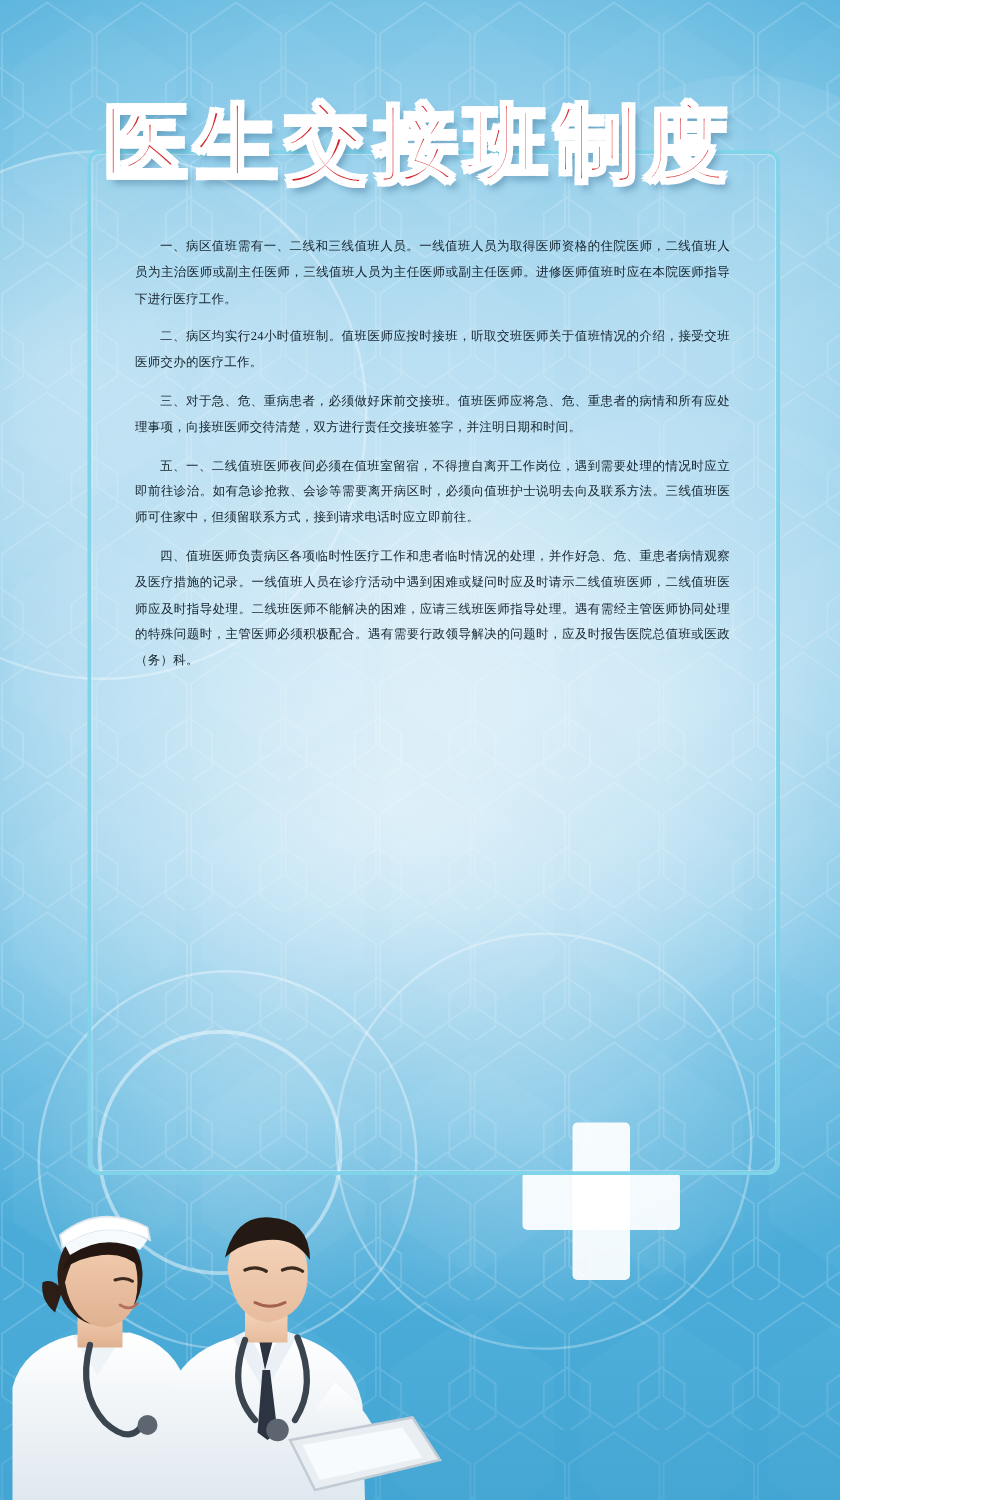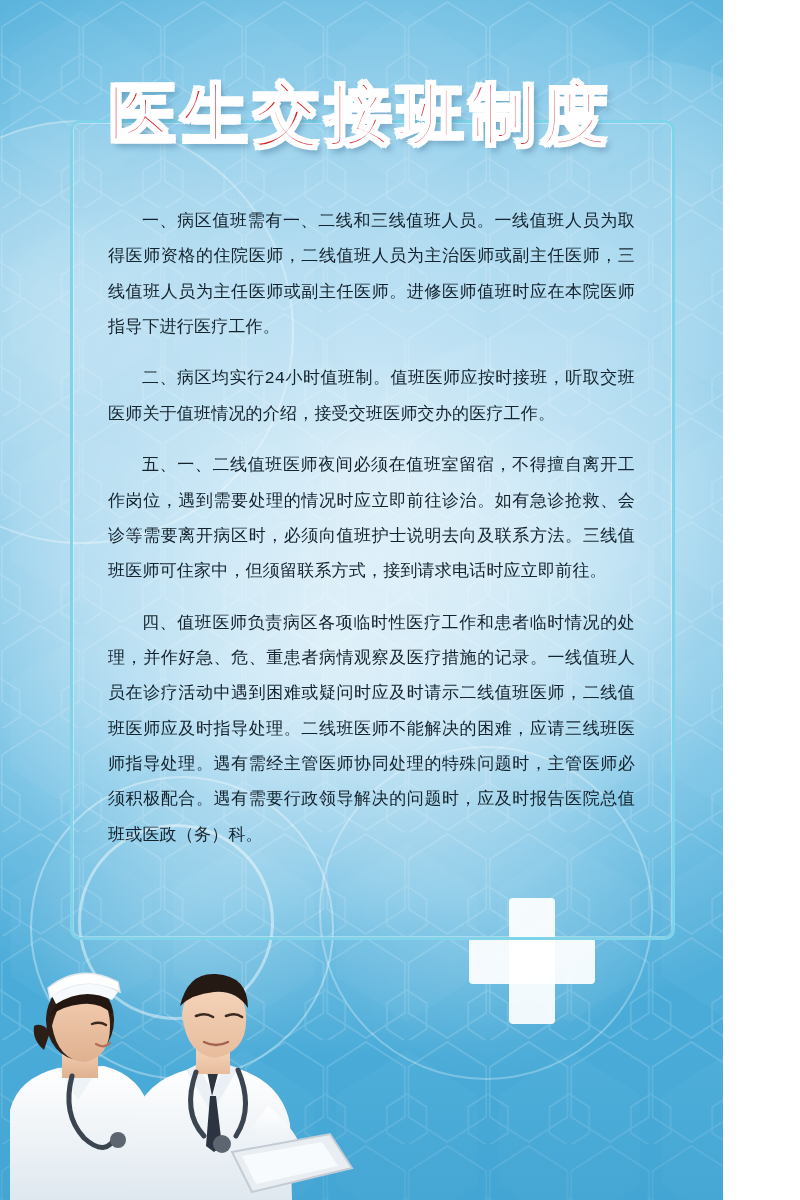--- a/index.html
+++ b/index.html
@@ -8,21 +8,21 @@
   }
   body {
     width: 800px;
     height: 1200px;
     font-family: "Liberation Sans", sans-serif;
     overflow: hidden;
   }
 
   .poster {
     position: relative;
-    width: 723px;
+    width: 672px;
     height: 1200px;
     overflow: hidden;
     background:
       radial-gradient(ellipse 520px 420px at 46% 54%, rgba(255,255,255,0.55) 0%, rgba(255,255,255,0.18) 45%, rgba(255,255,255,0) 70%),
       radial-gradient(ellipse 700px 600px at 50% 38%, #cfe9f6 0%, #a9d8ef 45%, #79c3e5 75%, #4aabd8 100%),
       linear-gradient(160deg, #8fcfe8 0%, #63b9de 55%, #3b9fce 100%);
   }
 
   
   .hex-layer {
@@ -124,27 +124,27 @@
 
   
   .content {
     position: absolute;
     left: 108px;
     right: 88px;
     top: 188px;
     z-index: 5;
   }
   .para {
-    font-family: Liberation Mono, monospace;
-    font-size: 17px;
+    font-family: Liberation Serif, serif;
+    font-size: 10px;
     line-height: 2.08;
     color: #14232e;
     text-align: justify;
     text-indent: 2em;
-    margin: 16px 0 10px 0;
+    margin: 0 0 10px 0;
     letter-spacing: 0.2px;
   }
 
   
   .people {
     position: absolute;
     left: 0;
     bottom: 0;
     width: 360px;
     height: 300px;
@@ -198,20 +198,21 @@
 
   <div class="frame"></div>
 
   <div class="title">
     <span class="title-text">医生交接班制度</span>
   </div>
 
   <div class="content">
     <p class="para">一、病区值班需有一、二线和三线值班人员。一线值班人员为取得医师资格的住院医师，二线值班人员为主治医师或副主任医师，三线值班人员为主任医师或副主任医师。进修医师值班时应在本院医师指导下进行医疗工作。</p>
     <p class="para">二、病区均实行24小时值班制。值班医师应按时接班，听取交班医师关于值班情况的介绍，接受交班医师交办的医疗工作。</p>
+    <p class="para">三、对于急、危、重病患者，必须做好床前交接班。值班医师应将急、危、重患者的病情和所有应处理事项，向接班医师交待清楚，双方进行责任交接班签字，并注明日期和时间。</p>
     <p class="para">五、一、二线值班医师夜间必须在值班室留宿，不得擅自离开工作岗位，遇到需要处理的情况时应立即前往诊治。如有急诊抢救、会诊等需要离开病区时，必须向值班护士说明去向及联系方法。三线值班医师可住家中，但须留联系方式，接到请求电话时应立即前往。</p>
     <p class="para">四、值班医师负责病区各项临时性医疗工作和患者临时情况的处理，并作好急、危、重患者病情观察及医疗措施的记录。一线值班人员在诊疗活动中遇到困难或疑问时应及时请示二线值班医师，二线值班医师应及时指导处理。二线班医师不能解决的困难，应请三线班医师指导处理。遇有需经主管医师协同处理的特殊问题时，主管医师必须积极配合。遇有需要行政领导解决的问题时，应及时报告医院总值班或医政（务）科。</p>
   </div>
 
   <div class="footer-glow"></div>
 
   <div class="people">
     <svg width="360" height="300" viewBox="0 0 360 300" xmlns="http://www.w3.org/2000/svg">
       <defs>
         <linearGradient id="coat" x1="0" y1="0" x2="0" y2="1">

